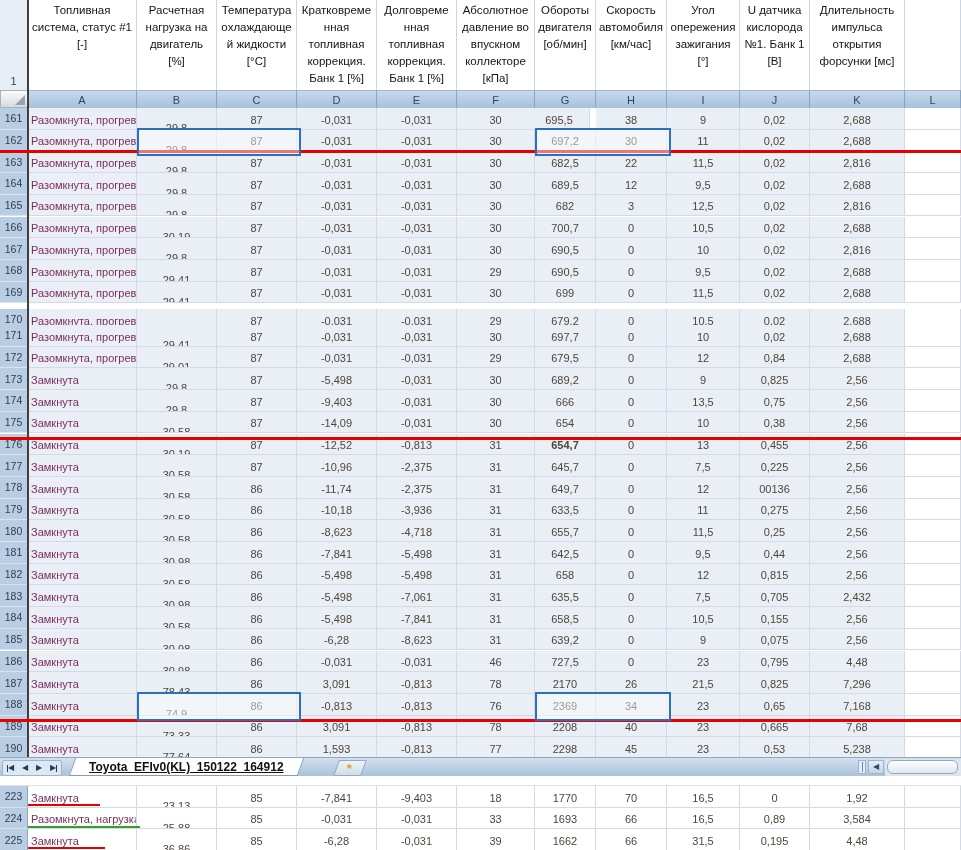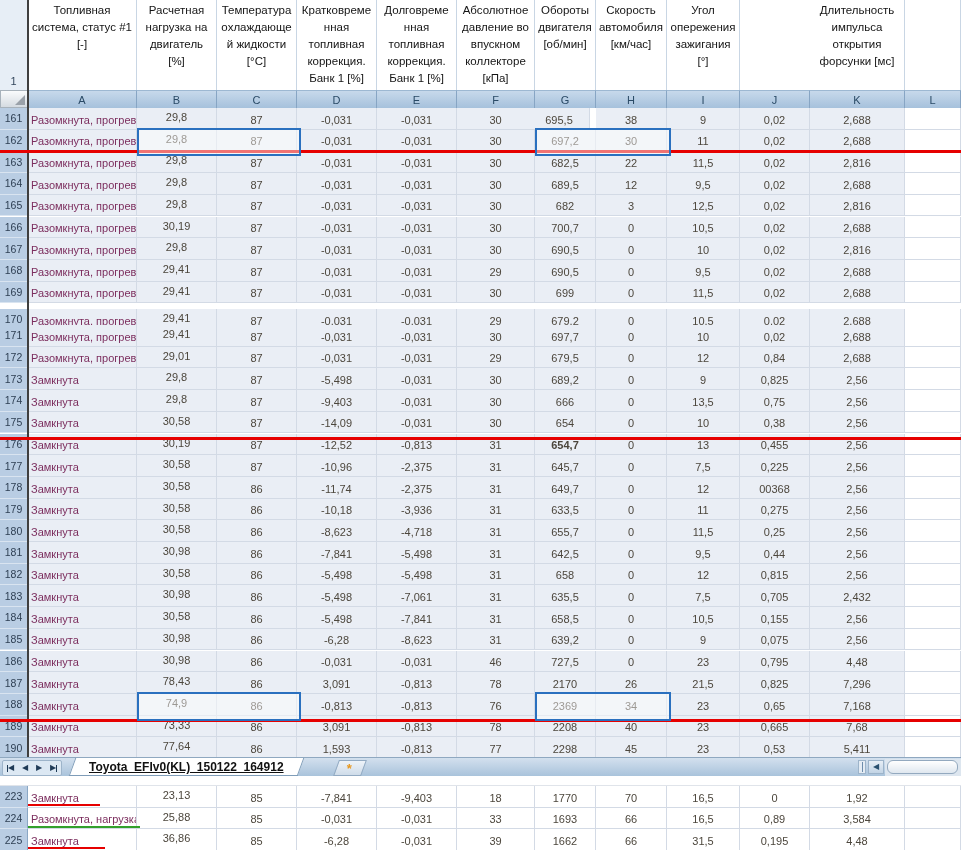--- a/index.html
+++ b/index.html
@@ -28,21 +28,21 @@
   .row{position:absolute;left:0;width:961px;}
   .gut{position:absolute;left:0;top:0;bottom:0;width:28px;box-sizing:border-box;
        background:var(--gutter-bg);border-right:1px solid var(--gutter-border);
        border-bottom:1px solid #d9e4f0;color:var(--gutter-text);font-size:10.5px;
        display:flex;align-items:center;justify-content:center;}
   .cell{position:absolute;top:0;bottom:0;box-sizing:border-box;overflow:hidden;
         border-right:1px solid var(--grid-line);border-bottom:1px solid var(--grid-line);
         background:var(--cell-bg);font-size:11px;color:var(--text-number);
         display:flex;justify-content:center;align-items:flex-end;padding-bottom:3px;}
   .c0{justify-content:flex-start;padding-left:3px;color:var(--text-status);white-space:nowrap;}
-  .c1{align-items:flex-start;padding-top:3px;}
+  .c1{align-items:flex-start;padding-top:14px;}
   .lcell{background:var(--white-bg);}
   #gridBottom .cell{background:var(--white-bg);}
   
   .tabbar{position:absolute;left:0;top:757px;width:961px;height:19px;box-sizing:border-box;
         background:linear-gradient(var(--tabbar-bg-top),var(--tabbar-bg-bottom));border-top:1px solid #8fa8c0;}
   .navgrp{position:absolute;left:2px;top:2px;width:58px;height:14px;background:#dce8f3;
         border:1px solid #9db4ca;border-radius:2px;display:flex;align-items:center;justify-content:space-around;}
   .navbtn{font-size:8px;color:#1f3b57;display:flex;align-items:center;line-height:1;cursor:default;}
   .navbtn .bar{display:inline-block;width:1px;height:7px;background:#1f3b57;}
   .tab{position:absolute;left:72px;top:0;height:18px;padding:0 16px;background:var(--tab-active-bg);
@@ -113,20 +113,24 @@
       <div class="hcell" style="left: 535px; width: 61px;">Обороты
 двигателя
 [об/мин]</div>
       <div class="hcell" style="left: 596px; width: 71px;">Скорость
 автомобиля
 [км/час]</div>
       <div class="hcell" style="left: 667px; width: 73px;">Угол
 опережения
 зажигания
 [°]</div>
+      <div class="hcell" style="left: 740px; width: 70px;">U датчика
+кислорода
+№1. Банк 1
+[В]</div>
       <div class="hcell" style="left: 810px; width: 95px;">Длительность
 импульса
 открытия
 форсунки [мс]</div>
       <div class="hcell" style="left: 905px; width: 56px;"></div>
     </div>
 
   <div id="lettersRow">
     <div class="selall">
         <span class="tri"></span>
@@ -405,21 +409,21 @@
         <div class="gut">178</div>
         <div class="cell c0" style="left: 28px; width: 109px;">Замкнута</div>
         <div class="cell c1" style="left: 137px; width: 80px;">30,58</div>
         <div class="cell c2" style="left: 217px; width: 80px;">86</div>
         <div class="cell c3" style="left: 297px; width: 80px;">-11,74</div>
         <div class="cell c4" style="left: 377px; width: 80px;">-2,375</div>
         <div class="cell c5" style="left: 457px; width: 78px;">31</div>
         <div class="cell c6" style="left: 535px; width: 61px;">649,7</div>
         <div class="cell c7" style="left: 596px; width: 71px;">0</div>
         <div class="cell c8" style="left: 667px; width: 73px;">12</div>
-        <div class="cell c9" style="left: 740px; width: 70px;">00368</div>
+        <div class="cell c9" style="left: 740px; width: 70px;">00136</div>
         <div class="cell c10" style="left: 810px; width: 95px;">2,56</div>
         <div class="cell lcell" style="left: 905px; width: 56px;"></div>
       </div>
       <div class="row" style="top: 390.6px; height: 21.7px;">
         <div class="gut">179</div>
         <div class="cell c0" style="left: 28px; width: 109px;">Замкнута</div>
         <div class="cell c1" style="left: 137px; width: 80px;">30,58</div>
         <div class="cell c2" style="left: 217px; width: 80px;">86</div>
         <div class="cell c3" style="left: 297px; width: 80px;">-10,18</div>
         <div class="cell c4" style="left: 377px; width: 80px;">-3,936</div>
@@ -586,21 +590,21 @@
         <div class="cell c0" style="left: 28px; width: 109px;">Замкнута</div>
         <div class="cell c1" style="left: 137px; width: 80px;">77,64</div>
         <div class="cell c2" style="left: 217px; width: 80px;">86</div>
         <div class="cell c3" style="left: 297px; width: 80px;">1,593</div>
         <div class="cell c4" style="left: 377px; width: 80px;">-0,813</div>
         <div class="cell c5" style="left: 457px; width: 78px;">77</div>
         <div class="cell c6" style="left: 535px; width: 61px;">2298</div>
         <div class="cell c7" style="left: 596px; width: 71px;">45</div>
         <div class="cell c8" style="left: 667px; width: 73px;">23</div>
         <div class="cell c9" style="left: 740px; width: 70px;">0,53</div>
-        <div class="cell c10" style="left: 810px; width: 95px;">5,411</div>
+        <div class="cell c10" style="left: 810px; width: 95px;">5,238</div>
         <div class="cell lcell" style="left: 905px; width: 56px;"></div>
       </div>
     </div>
 
   <div class="tabbar">
     <div class="navgrp">
       <span class="navbtn">
           <span class="bar"></span>
           <span>◀</span>
         </span>

